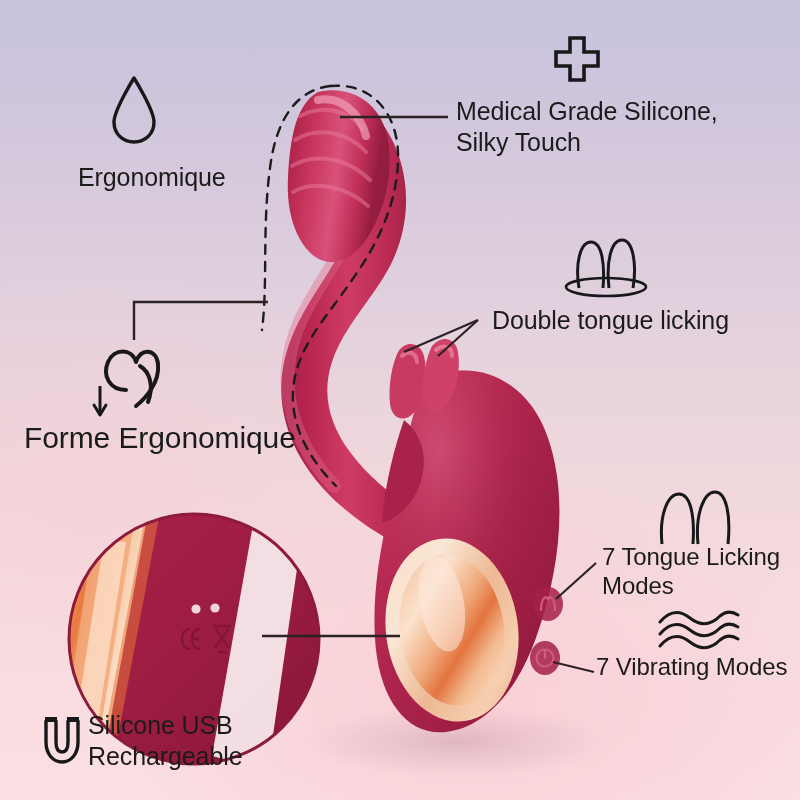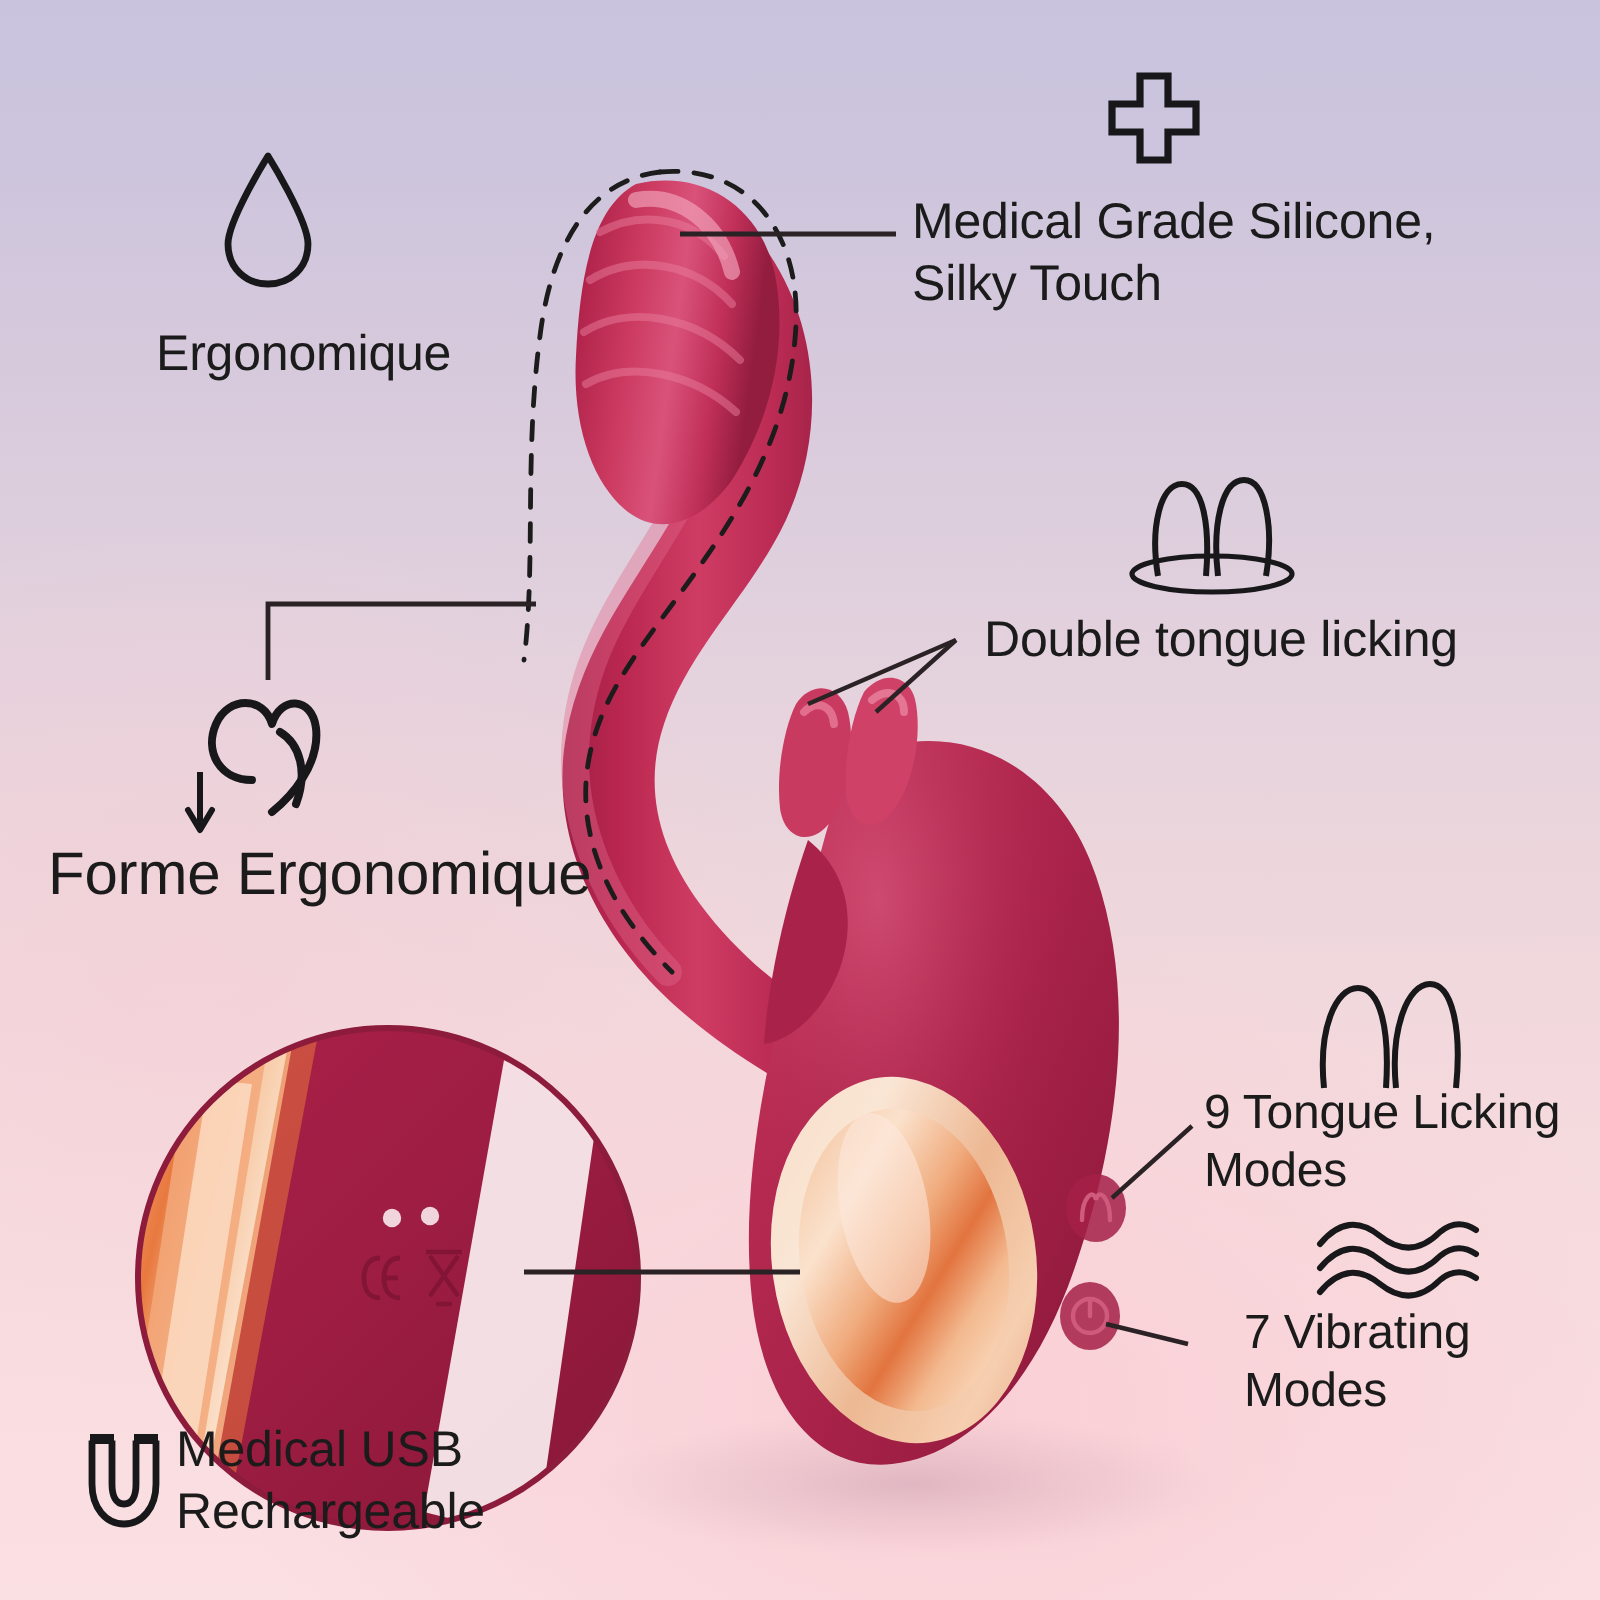--- a/index.html
+++ b/index.html
@@ -47,21 +47,21 @@
     line-height: 1.22;
     white-space: pre-line;
     letter-spacing: -0.1px;
   }
 
   #label-waterproof      { left: 78px;  top: 162px; font-size: 25px; }
   #label-silicone        { left: 456px; top: 96px;  font-size: 25px; }
   #label-double-tongue   { left: 492px; top: 305px; font-size: 25px; }
   #label-ergonomic       { left: 24px;  top: 420px; font-size: 30px; }
   #label-tongue-modes    { left: 602px; top: 542px; font-size: 24px; }
-  #label-vibrating-modes { left: 622px; top: 652px; font-size: 24px; }
+  #label-vibrating-modes { left: 596px; top: 652px; font-size: 24px; }
   #label-magnetic-usb    { left: 88px;  top: 710px; font-size: 25px; }
 
   .icon-box {
     position: absolute;
   }
 </style>
 </head>
 <body>
 
 <div id="infographic">
@@ -333,21 +333,21 @@
 
   <div class="label" id="label-waterproof">Ergonomique</div>
 
   <div class="label" id="label-double-tongue">Double tongue licking</div>
 
   <div class="label" id="label-silicone">Medical Grade Silicone,
 Silky Touch</div>
 
   <div class="label" id="label-ergonomic">Forme Ergonomique</div>
 
-  <div class="label" id="label-tongue-modes">9 Tongue Licking
+  <div class="label" id="label-tongue-modes">7 Tongue Licking
 Modes</div>
 
   <div class="label" id="label-vibrating-modes">7 Vibrating Modes</div>
 
-  <div class="label" id="label-magnetic-usb">Medical USB
+  <div class="label" id="label-magnetic-usb">Silicone USB
 Rechargeable</div>
 
 </div>
 
 </body></html>

